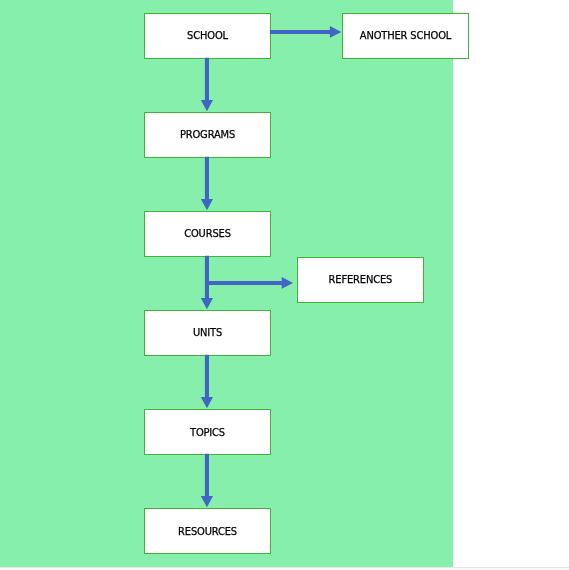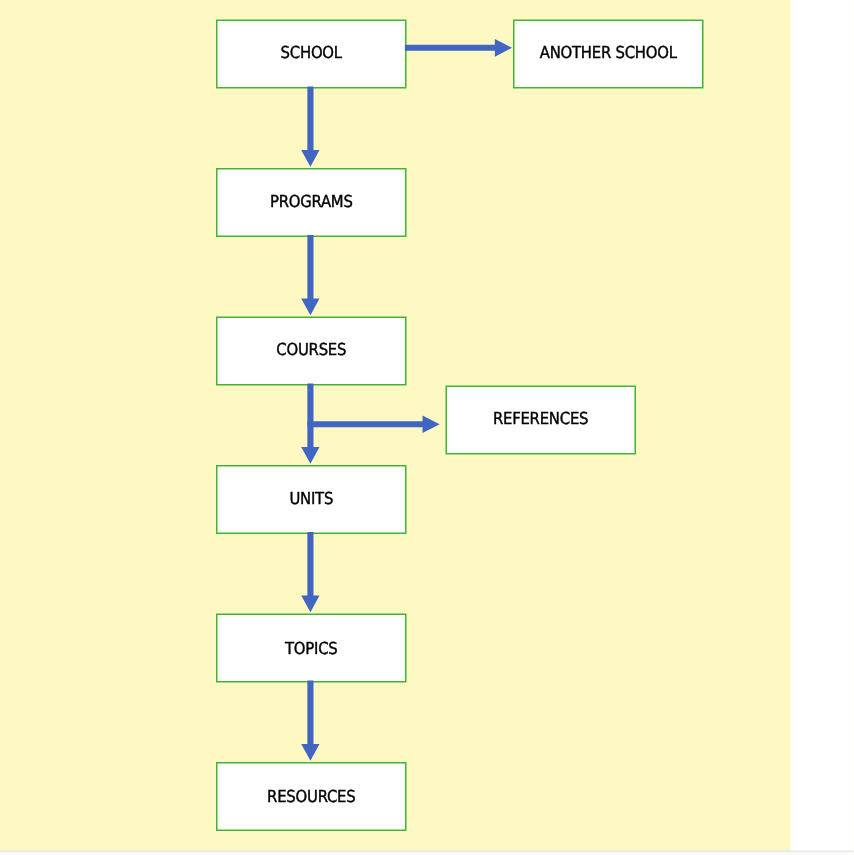--- a/index.html
+++ b/index.html
@@ -1,21 +1,21 @@
 <!DOCTYPE html>
 <html><head>
 <meta charset="utf-8">
 <title>Flowchart</title>
 <style>
   html,body{margin:0;padding:0;background:#ffffff;}
   body{
     width:569px;height:570px;overflow:hidden;
     font-family:"DejaVu Sans Condensed","DejaVu Sans",sans-serif;
   }
-  #canvas{position:relative;width:527px;height:570px;background:#fef9c3;text-align:right;}
+  #canvas{position:relative;width:453px;height:570px;background:#86efac;text-align:right;}
   svg.diagram{position:absolute;left:0;top:0;width:569px;height:570px;display:block;}
   .node-box{fill:#ffffff;stroke:#41b335;stroke-width:1;}
   .node-label{
     font-family:"DejaVu Sans Condensed","DejaVu Sans",sans-serif;
     font-size:11px;letter-spacing:-0.15px;
     fill:#000000;text-anchor:middle;
     paint-order:stroke;stroke:#000000;stroke-width:0.25px;
   }
   .edge-arrow{fill:#4165c3;}
   .footer-rule{position:absolute;left:0;width:569px;height:1px;background:#e8e8e8;}

